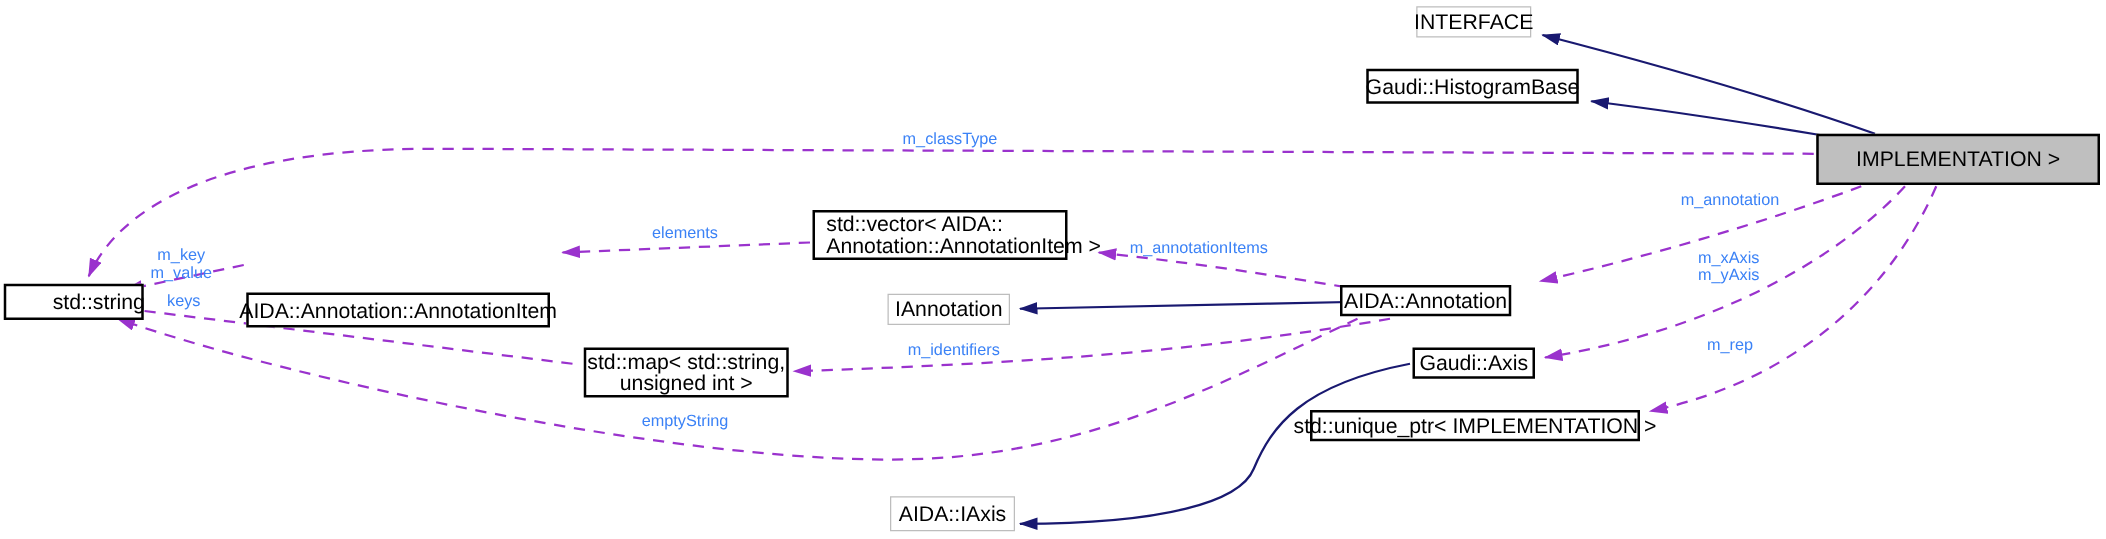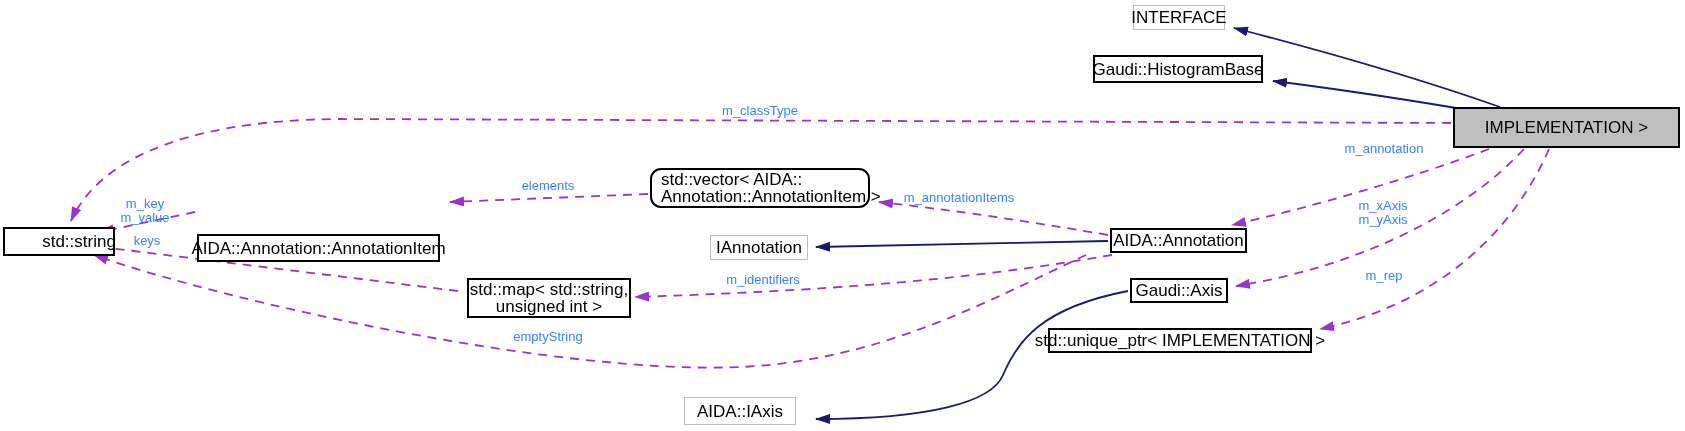--- a/index.html
+++ b/index.html
@@ -110,64 +110,64 @@
   </div>
 
   <div class="node" style="left:3px; top:227px; width:112px; height:29px;padding-left:40px;">
     <span>std::string</span>
   </div>
 
   <div class="node" style="left:197px; top:195px; width:243px; height:28px;margin-top:39px;">
     <span>AIDA::Annotation::AnnotationItem</span>
   </div>
 
-  <div class="node left-align" style="left:650px; top:168px; width:220px; height:40px;border-radius:11px;">
+  <div class="node left-align" style="left:650px; top:168px; width:204px; height:40px;">
     <span>std::vector&lt; AIDA::</span>
     <span>Annotation::AnnotationItem &gt;</span>
   </div>
 
   <div class="node external" style="left:710px; top:235px; width:98px; height:25px;">
     <span>IAnnotation</span>
   </div>
 
-  <div class="node" style="left:1110px; top:228px; width:137px; height:25px;">
+  <div class="node" style="left:1072px; top:228px; width:137px; height:25px;">
     <span>AIDA::Annotation</span>
   </div>
 
   <div class="node" style="left:467px; top:278px; width:164px; height:40px;">
     <span>std::map&lt; std::string,</span>
     <span>unsigned int &gt;</span>
   </div>
 
   <div class="node" style="left:1130px; top:278px; width:98px; height:25px;">
     <span>Gaudi::Axis</span>
   </div>
 
   <div class="node" style="left:1048px; top:328px; width:264px; height:25px;">
     <span>std::unique_ptr&lt; IMPLEMENTATION &gt;</span>
   </div>
 
-  <div class="node external" style="left:684px; top:397px; width:112px; height:28px;">
+  <div class="node external" style="left:712px; top:397px; width:100px; height:28px;">
     <span>AIDA::IAxis</span>
   </div>
 
   <div class="edge-label" style="left:760px; top:111px;">m_classType</div>
 
   <div class="edge-label" style="left:548px; top:186px;">elements</div>
 
   <div class="edge-label" style="left:145px; top:211px;">
     <div>m_key</div>
     <div>m_value</div>
   </div>
 
   <div class="edge-label" style="left:147px; top:241px;">keys</div>
 
   <div class="edge-label" style="left:959px; top:198px;">m_annotationItems</div>
 
-  <div class="edge-label" style="left:1384px; top:149px;">m_annotation</div>
+  <div class="edge-label" style="left:1384px; top:160px;">m_annotation</div>
 
   <div class="edge-label" style="left:1383px; top:213px;">
     <div>m_xAxis</div>
     <div>m_yAxis</div>
   </div>
 
   <div class="edge-label" style="left:763px; top:280px;">m_identifiers</div>
 
   <div class="edge-label" style="left:1384px; top:276px;">m_rep</div>
 

